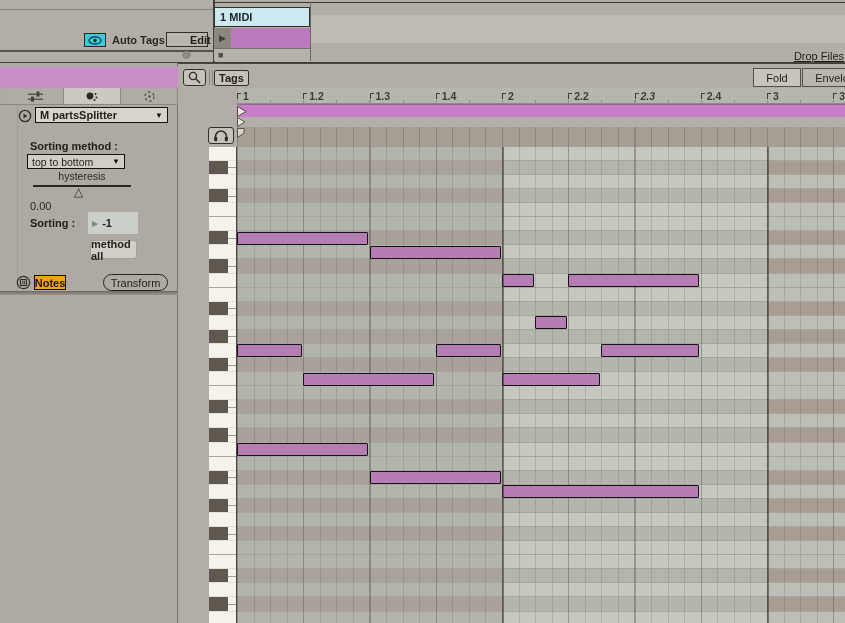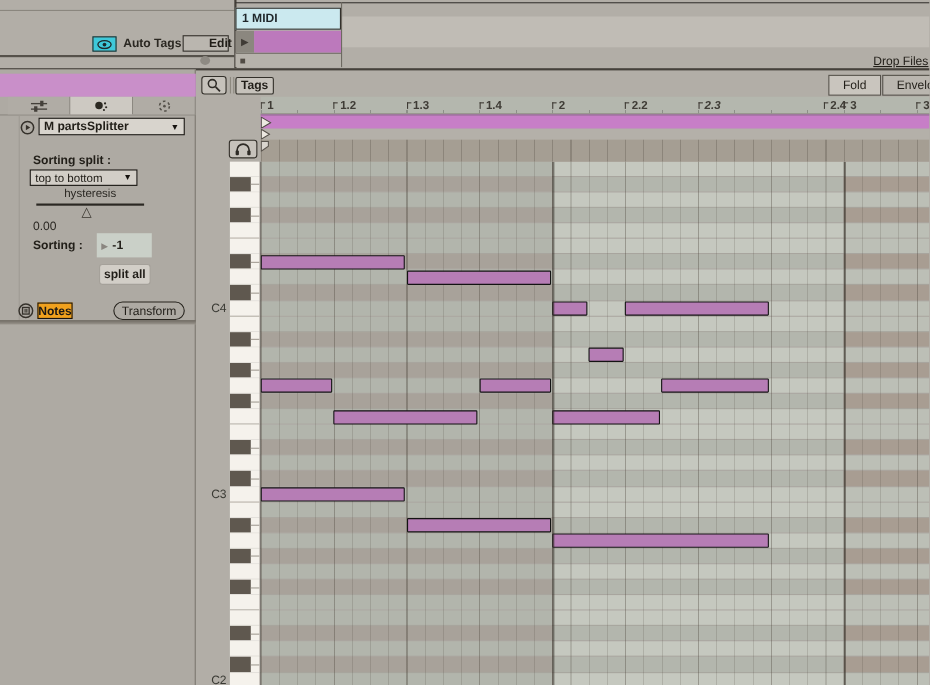--- a/index.html
+++ b/index.html
@@ -200,38 +200,38 @@
     <svg width="14" height="14" viewBox="0 0 14 14">
       <circle cx="7" cy="7" r="5.6" fill="none" stroke="#35312b" stroke-width="1.4"></circle>
       <path d="M5.5 4.5 L9.5 7 L5.5 9.5 Z" fill="#35312b"></path>
     </svg>
   </div>
   <div class="abs" id="preset-dd">
     <span>M partsSplitter</span>
     <span class="arrow">▼</span>
   </div>
 
-  <div class="abs" id="sorting-label">Sorting split :</div>
+  <div class="abs" id="sorting-label">Sorting method :</div>
   <div class="abs" id="sort-dd">
     <span>top to bottom</span>
     <span class="arrow">▼</span>
   </div>
 
   <div class="abs" id="hyst-label">hysteresis</div>
   <div class="abs" id="hyst-line"></div>
   <div class="abs" id="hyst-tri">△</div>
   <div class="abs" id="hyst-value">0.00</div>
 
   <div class="abs" id="extract-label">Sorting  :</div>
   <div class="abs" id="extract-box">
     <span class="spin">▶</span>
     <span class="val">-1</span>
   </div>
 
-  <div class="abs" id="splitall-btn">split all</div>
+  <div class="abs" id="splitall-btn">method all</div>
 
   <div class="abs" id="auto-circle">
     <svg width="15" height="15" viewBox="0 0 15 15">
       <circle cx="7.5" cy="7.5" r="6.2" fill="none" stroke="#35312b" stroke-width="1.3"></circle>
       <rect x="4.5" y="4.5" width="6" height="6" fill="none" stroke="#35312b" stroke-width="1.2"></rect>
       <rect x="6.3" y="5.8" width="1" height="3.4" fill="#35312b"></rect>
       <rect x="7.9" y="5.8" width="1" height="3.4" fill="#35312b"></rect>
     </svg>
   </div>
   <div class="abs" id="auto-btn" style="background: rgb(240, 161, 29);">Notes</div>
@@ -254,21 +254,21 @@
   <div class="abs ed-tab" id="env-tab">Envelo</div>
 
   <div class="abs" id="ruler">
       <span class="tick" style="left: 0px;"><i></i>1</span>
       <span class="tick" style="left: 66.25px;"><i></i>1.2</span>
       <span class="tick" style="left: 132.5px;"><i></i>1.3</span>
       <span class="tick" style="left: 198.75px;"><i></i>1.4</span>
       <span class="tick" style="left: 265px;"><i></i>2</span>
       <span class="tick" style="left: 331.25px;"><i></i>2.2</span>
       <span class="tick" style="left: 397.5px; font-style: italic;"><i></i>2.3</span>
-      <span class="tick" style="left: 463.75px; margin-left: 48px;"><i></i>2.4</span>
+      <span class="tick" style="left: 463.75px;"><i></i>2.4</span>
       <span class="tick" style="left: 530px;"><i></i>3</span>
       <span class="tick" style="left: 596.25px;"><i></i>3.</span>
     </div>
   <div class="abs" id="loop-bar" style="background: rgb(199, 126, 199);">
     <svg class="abs" style="left:0;top:1px" width="10" height="11" viewBox="0 0 10 11">
       <path d="M0.5 0.5 L9 5.5 L0.5 10.5 Z" fill="#ece8e1" stroke="#4e4a43" stroke-width="1"></path>
     </svg>
   </div>
   <div class="abs" id="marker-lane">
     <svg class="abs" style="left:0;top:0.5px" width="9" height="10" viewBox="0 0 9 10">
@@ -281,25 +281,20 @@
     </svg>
   </div>
   <div class="abs btn" id="preview-btn">
     <svg width="16" height="13" viewBox="0 0 16 13">
       <path d="M2.5 11 V7.5 a5.5 5.5 0 0 1 11 0 V11" fill="none" stroke="#2e2b26" stroke-width="1.5"></path>
       <rect x="1.2" y="7.8" width="3" height="4.4" rx="1" fill="#2e2b26"></rect>
       <rect x="11.8" y="7.8" width="3" height="4.4" rx="1" fill="#2e2b26"></rect>
     </svg>
   </div>
 
-  <div class="abs" id="octave-labels" style="left:0;top:0;width:28px;height:560px">
-      <div class="olabel" style="top: 212.047px;">C4</div>
-      <div class="olabel" style="top: 381.043px;">C3</div>
-      <div class="olabel" style="top: 550.039px;">C2</div>
-    </div>
   <div class="abs" id="keys">
       <div class="key" style="top: 0px; height: 14.083px;"></div>
       <div class="key" style="top: 14.083px; height: 14.083px;">
         <div class="bk"></div>
         <div class="seam"></div>
       </div>
       <div class="key" style="top: 28.166px; height: 14.083px;"></div>
       <div class="key" style="top: 42.249px; height: 14.083px;">
         <div class="bk"></div>
         <div class="seam"></div>

